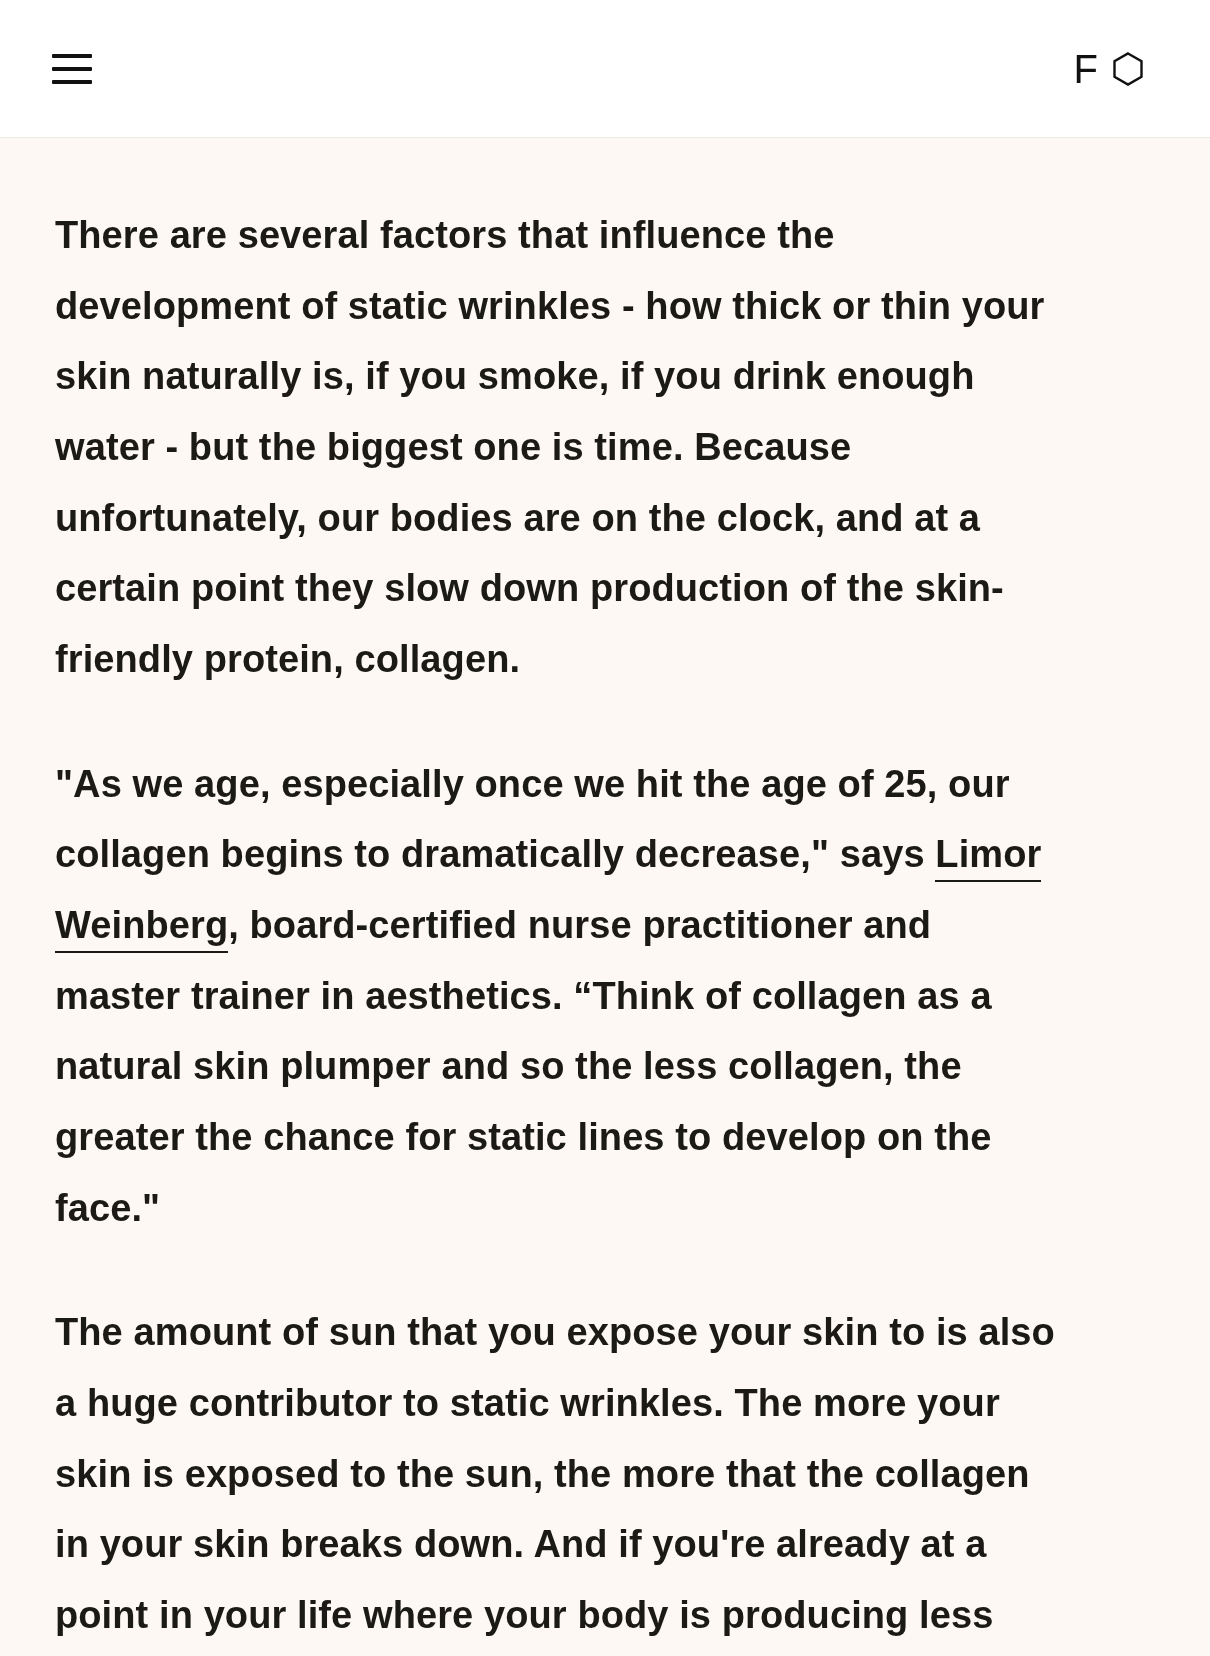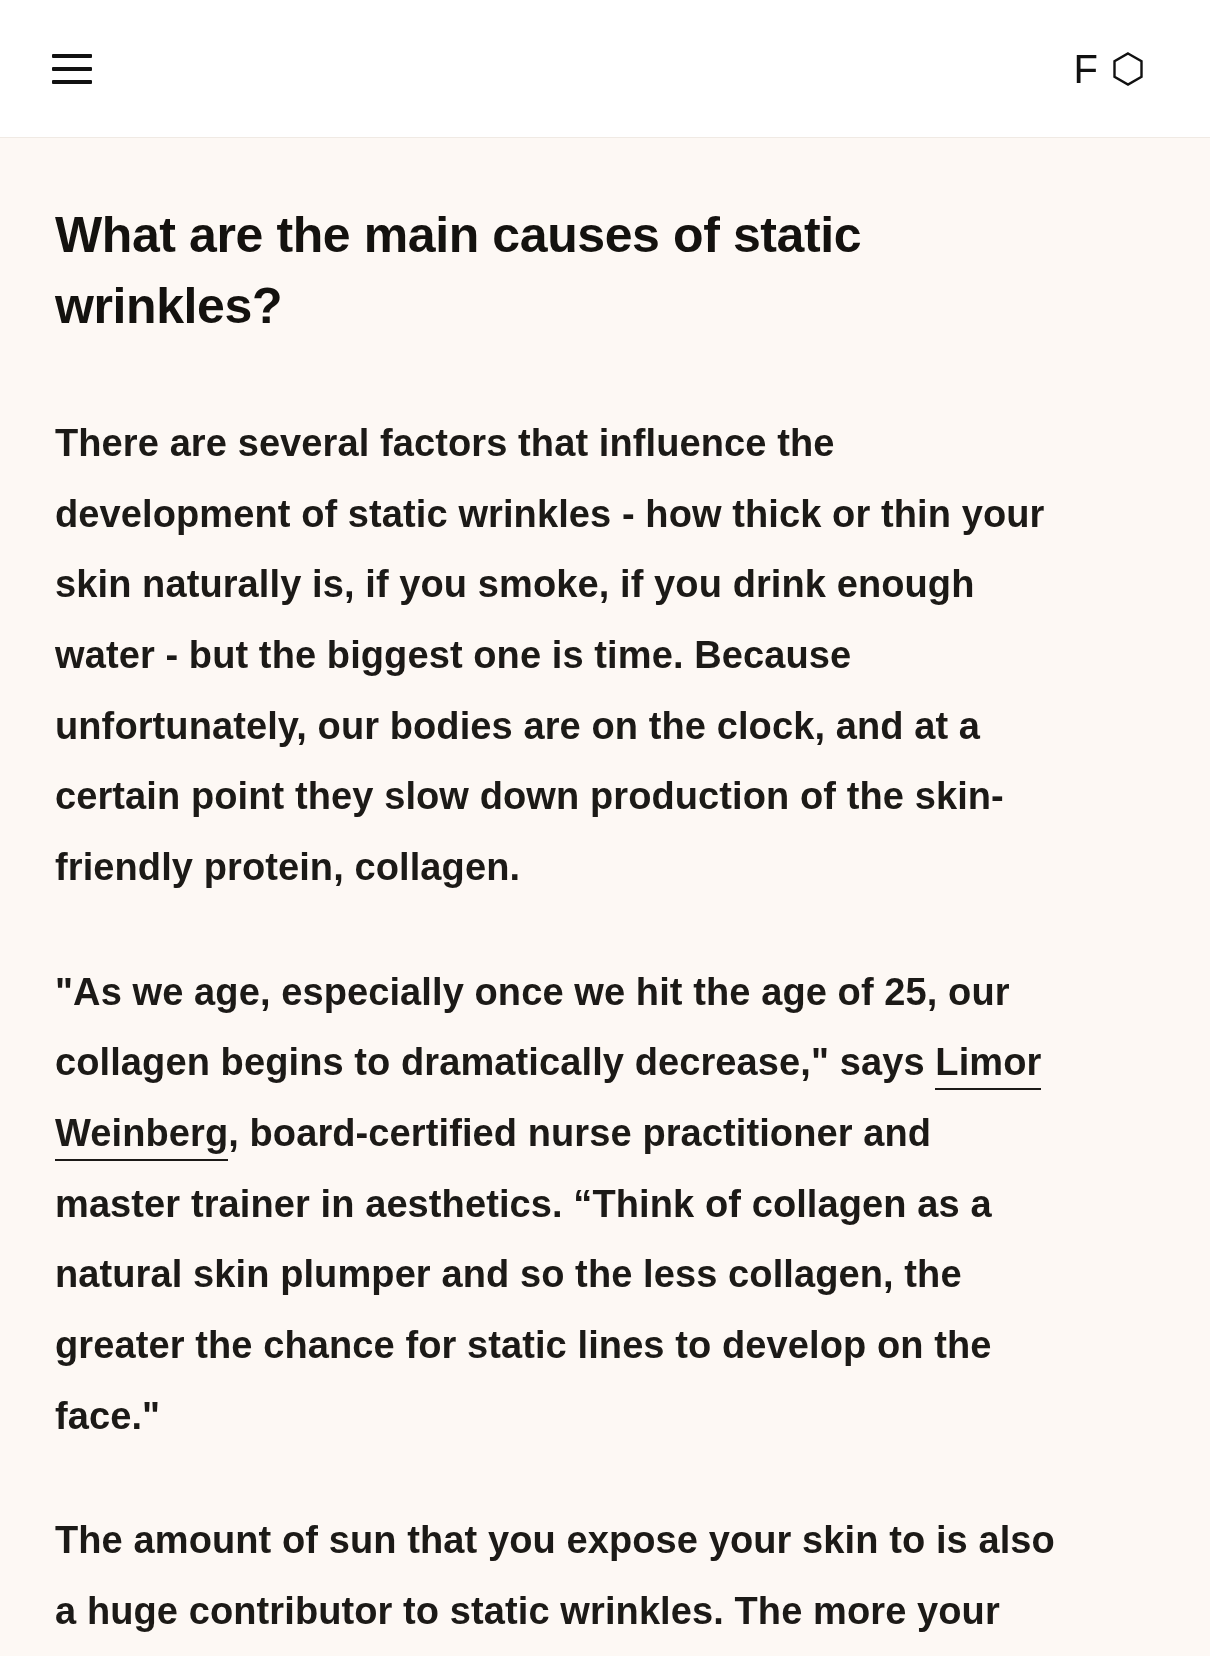--- a/index.html
+++ b/index.html
@@ -118,21 +118,20 @@
     <span class="brand-letters-pre">F</span>
     <span class="hex-wrap">
       <svg width="30" height="34" viewBox="0 0 30 34" aria-hidden="true">
         <polygon points="15,1.5 28.5,9.2 28.5,24.8 15,32.5 1.5,24.8 1.5,9.2" fill="none" stroke="#111111" stroke-width="2.4"></polygon>
       </svg>
     </span>
   </div>
 </header>
 
 <main class="article">
-  <h1 class="article-title">What are the main causes of static wrinkles?</h1>
 
   <p class="body-text">There are several factors that influence the development of static wrinkles - how thick or thin your skin naturally is, if you smoke, if you drink enough water - but the biggest one is time. Because unfortunately, our bodies are on the clock, and at a certain point they slow down production of the skin-friendly protein, collagen.</p>
 
   <p class="body-text"><span>"As we age, especially once we hit the age of 25, our collagen begins to dramatically decrease," says </span><a class="inline-link" href="#">Limor Weinberg</a><span>, board-certified nurse practitioner and master trainer in aesthetics. “Think of collagen as a natural skin plumper and so the less collagen, the greater the chance for static lines to develop on the face."</span></p>
 
   <p class="body-text">The amount of sun that you expose your skin to is also a huge contributor to static wrinkles. The more your skin is exposed to the sun, the more that the collagen in your skin breaks down. And if you're already at a point in your life where your body is producing less collagen than it used to, you definitely don't want to lose what you've got left - be sure to wear that SPF!</p>
 
   <h2 class="section-heading">Are static wrinkles preventable?</h2>
 </main>
 

